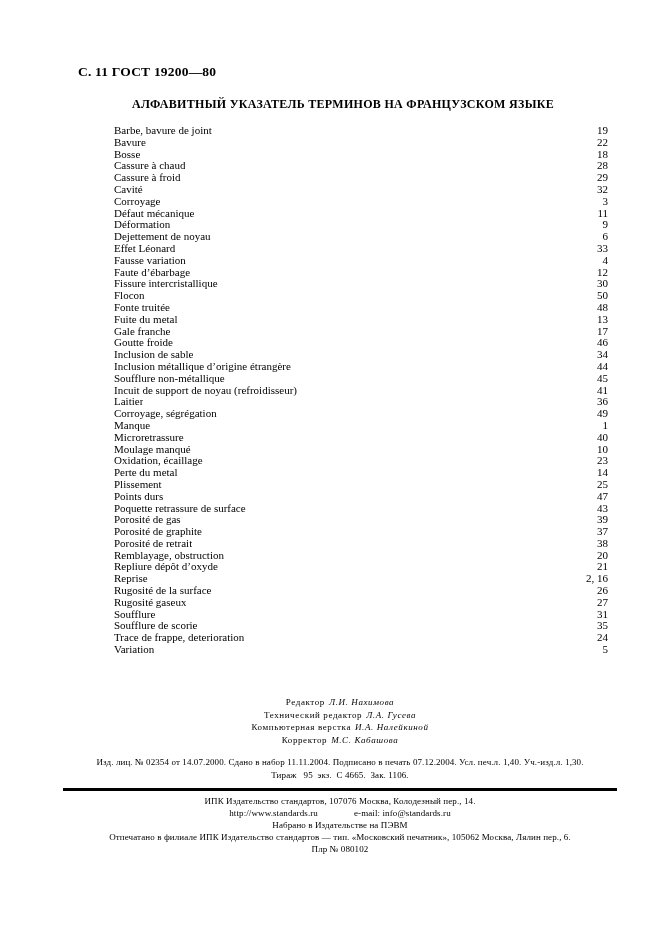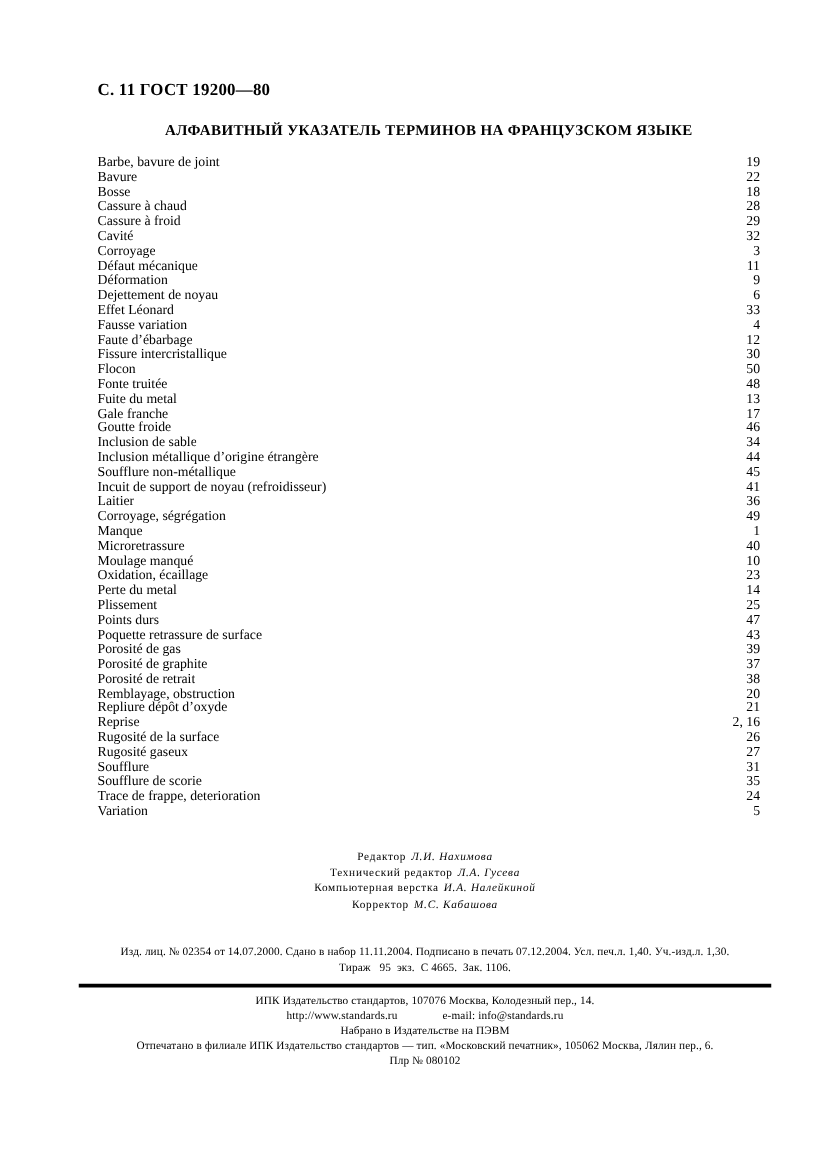--- a/index.html
+++ b/index.html
@@ -43,42 +43,43 @@
   .entry-row {
     display: flex;
     justify-content: space-between;
     align-items: baseline;
     font-size: 11px;
     line-height: 11.8px;
     white-space: nowrap;
   }
   .entry-row .term {
     overflow: hidden;
+    margin-left: 36px;
   }
   .entry-row .ref {
     text-align: center;
   }
   .colophon {
     position: absolute;
     left: 63px;
     width: 554px;
-    top: 679px;
+    top: 696px;
     text-align: center;
   }
   .staff-line {
     font-size: 9px;
     line-height: 12.5px;
     letter-spacing: 0.6px;
   }
   .staff-line .staff-name {
     font-style: italic;
     margin-left: 4px;
   }
   .print-info {
-    margin-top: 26px;
+    margin-top: 10px;
     font-size: 9px;
     line-height: 12.5px;
     letter-spacing: 0.1px;
     white-space: pre-wrap;
   }
   .rule {
     margin-top: 7px;
     height: 2.5px;
     background: #000000;
     width: 100%;

